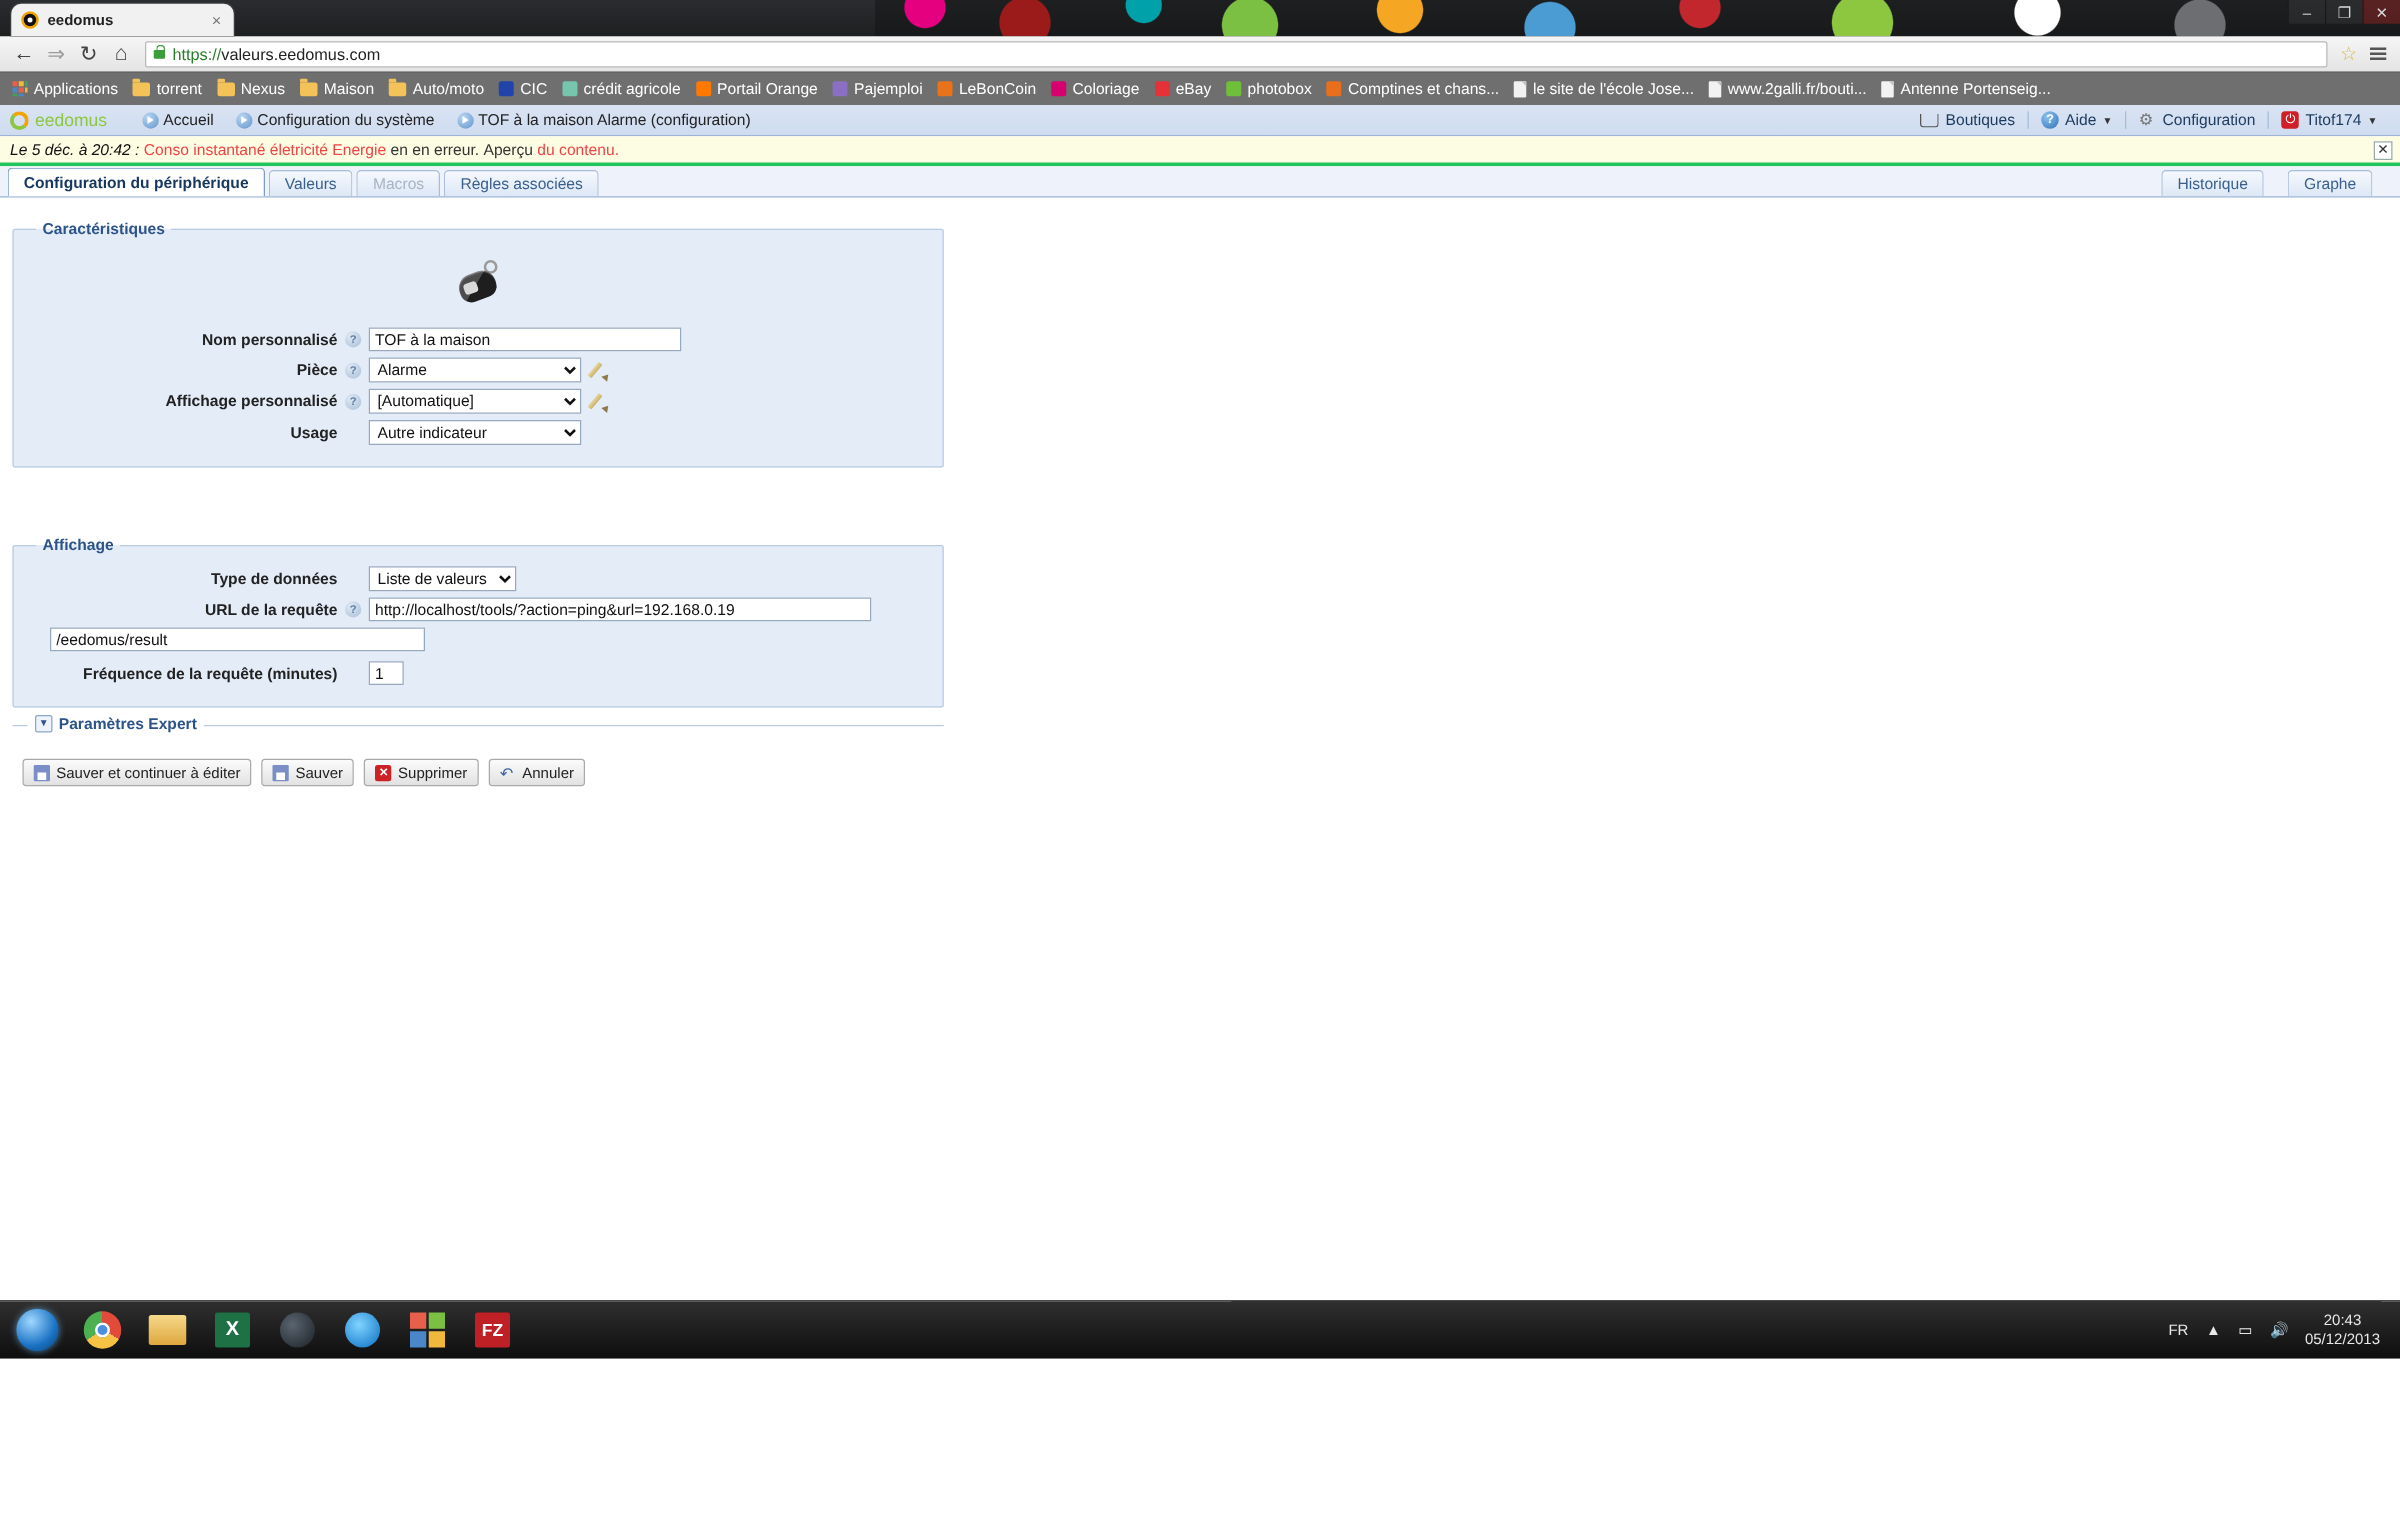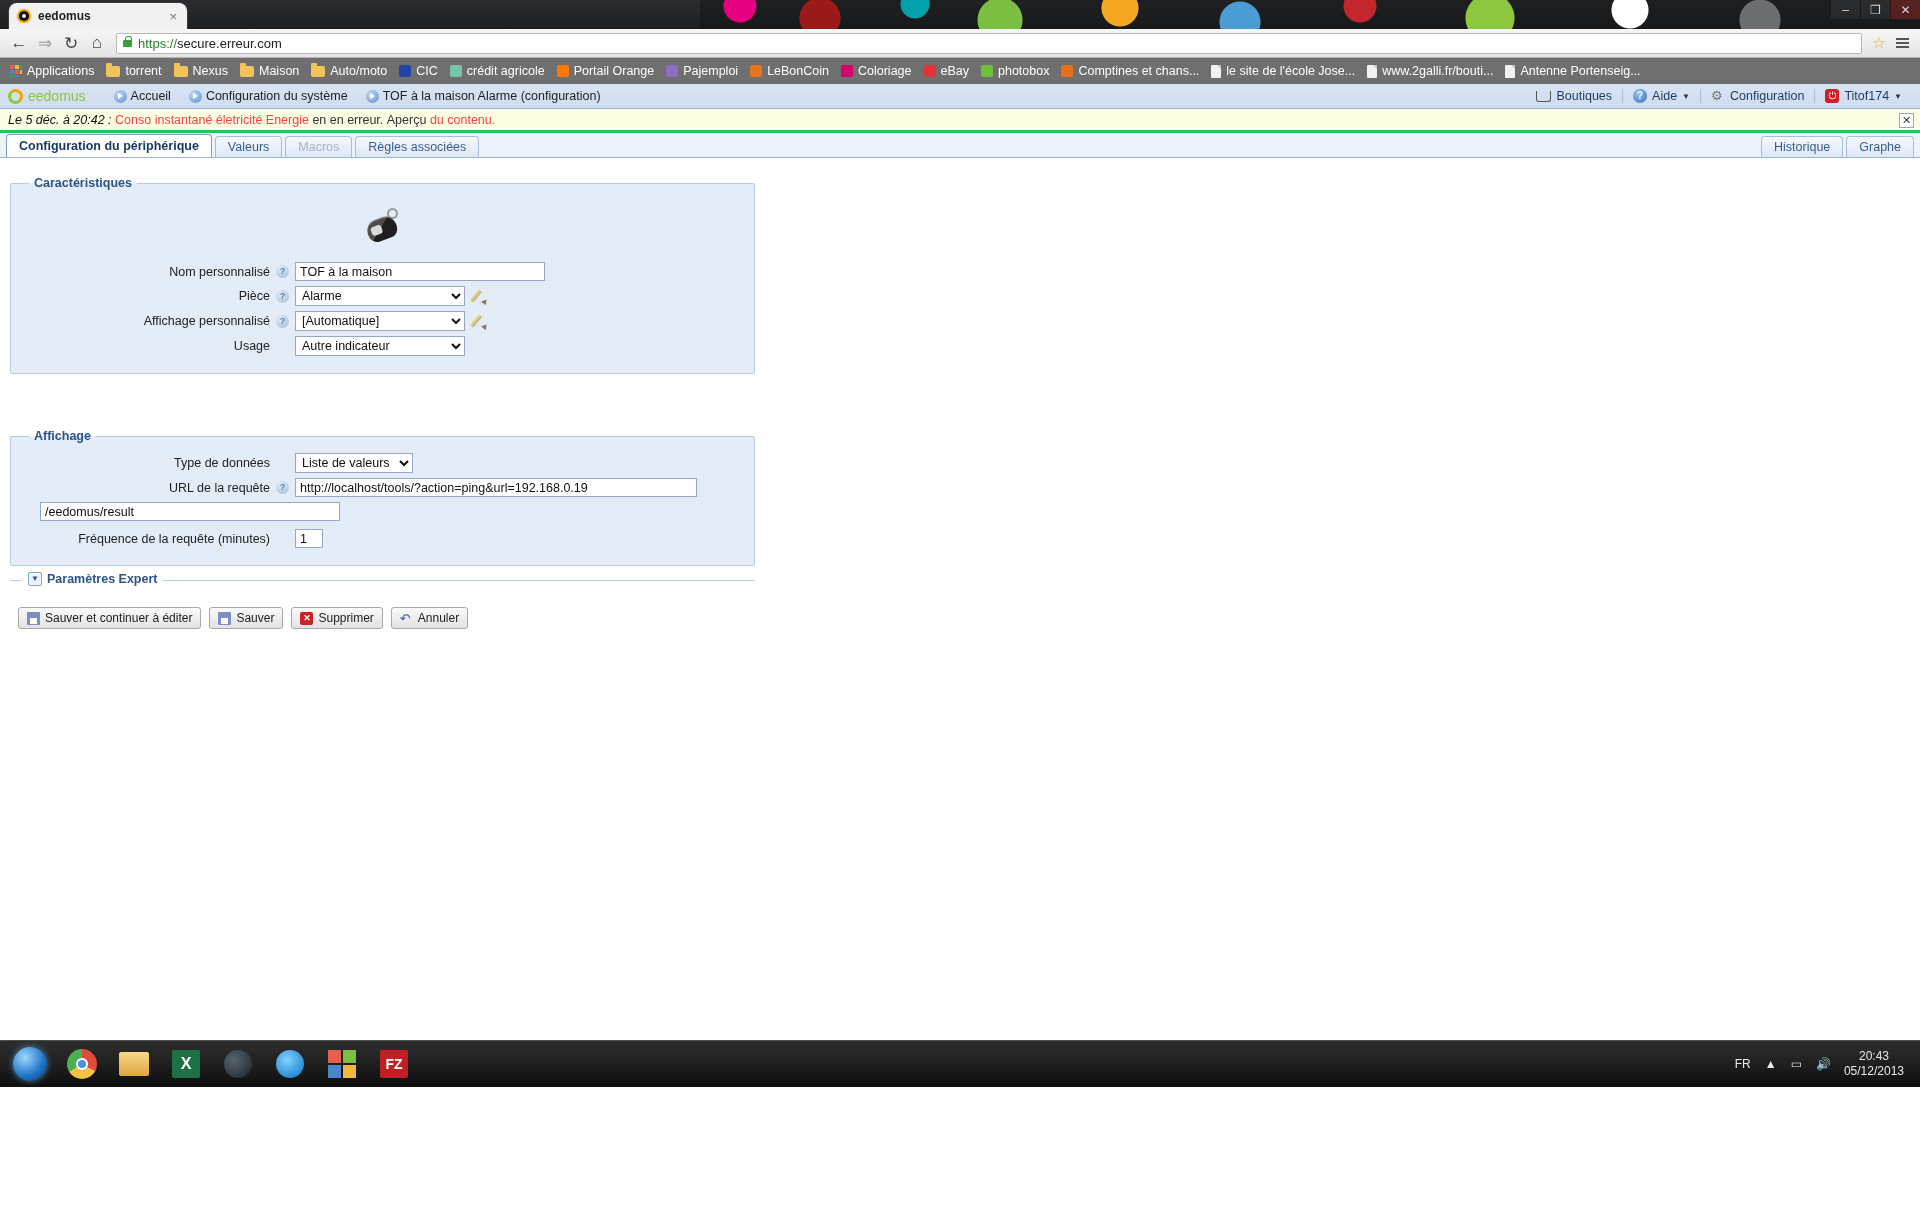--- a/index.html
+++ b/index.html
@@ -176,21 +176,21 @@
   }
   .ptab {
     height:21px; padding:0 12px; margin-right:3px;
     border:1px solid #a9bcd8; border-bottom:none; border-radius:4px 4px 0 0;
     background:linear-gradient(#f6f9fd,#dce7f6);
     display:flex; align-items:center; font-size:12.5px; color:#3a5f8d;
   }
   .ptab.active { background:#fff; color:#17375e; font-weight:bold; border-color:#7c9dc8; height:23px; }
   .ptab.disabled { color:#a7b4c4; }
   .tabbar-right { margin-left:auto; display:flex; align-items:flex-end; }
-  .tabbar-right .ptab { margin-left:3px; margin-right:0; }
+  .tabbar-right .ptab { margin-left:3px; margin-right:16px; }
 
   .content { padding:10px 0 0 0; background:#fff; height:100%; }
 
   fieldset.panel {
     margin:8px 10px 0 10px; width:745px;
     border:1px solid #b9cbe3; background:#e4ecf8; border-radius:2px;
     padding:4px 10px 12px 10px;
   }
   fieldset.panel > legend {
     font-size:12.5px; font-weight:bold; color:#2d5488; padding:0 5px; margin-left:8px;
@@ -210,20 +210,21 @@
   }
   .ring {
     position:absolute; left:26px; top:2px; width:11px; height:11px;
     border:2px solid #9a9a9a; border-radius:50%;
   }
 
   .frow { display:flex; align-items:center; margin-bottom:5px; }
   .flabel {
     width:255px; text-align:right; padding-right:6px; font-size:12.5px; color:#222;
     white-space:nowrap;
+    font-weight:bold;
   }
   .help {
     width:13px; height:13px; border-radius:50%;
     background:radial-gradient(circle at 35% 30%,#dfe9f5,#a8bed8);
     color:#5d7da3; font-size:9px; line-height:13px; text-align:center;
     margin-right:6px; flex:0 0 auto; font-weight:bold;
   }
   .help.spacer { background:none; color:transparent; }
   input.txt {
     height:19px; border:1px solid #97a9bf; background:#fff; font-size:12.5px;
@@ -341,21 +342,21 @@
   </div>
 
   <div class="toolbar">
     <div class="nav-icon">←</div>
     <div class="nav-icon fwd">⇒</div>
     <div class="nav-icon">↻</div>
     <div class="nav-icon">⌂</div>
     <div class="omnibox">
       <span class="lock"></span>
       <span class="scheme">https://</span>
-        <span>secure.erreur.com</span>
+        <span>valeurs.eedomus.com</span>
     </div>
     <div class="star">☆</div>
     <div class="menu-btn">
         <i></i>
         <i></i>
         <i></i>
       </div>
   </div>
 
   <div class="bookmarks">

